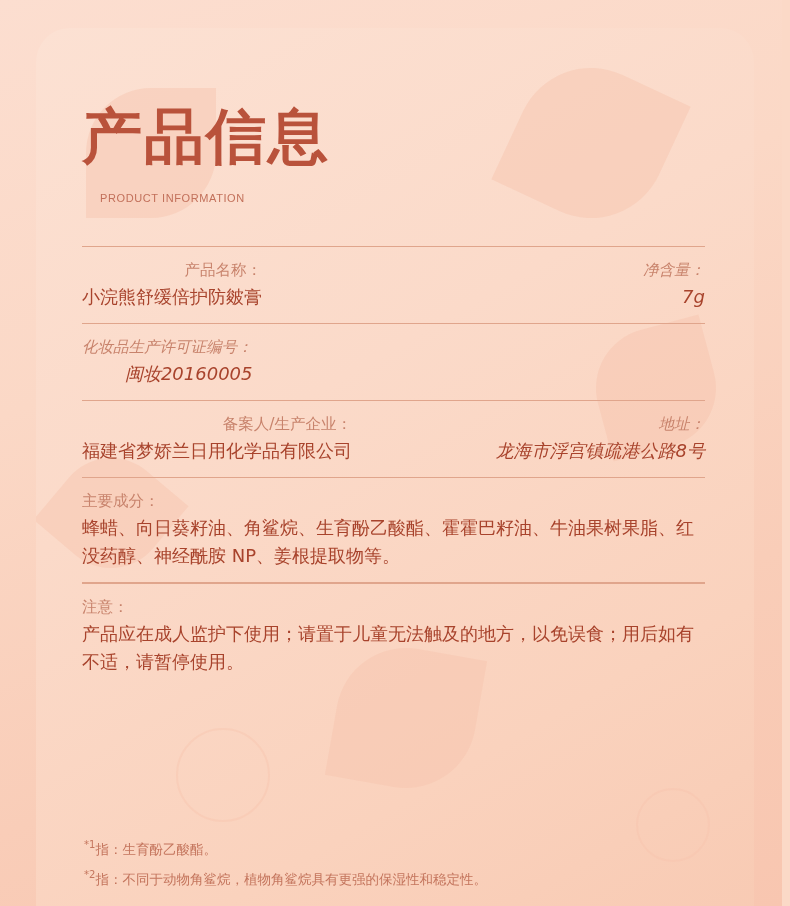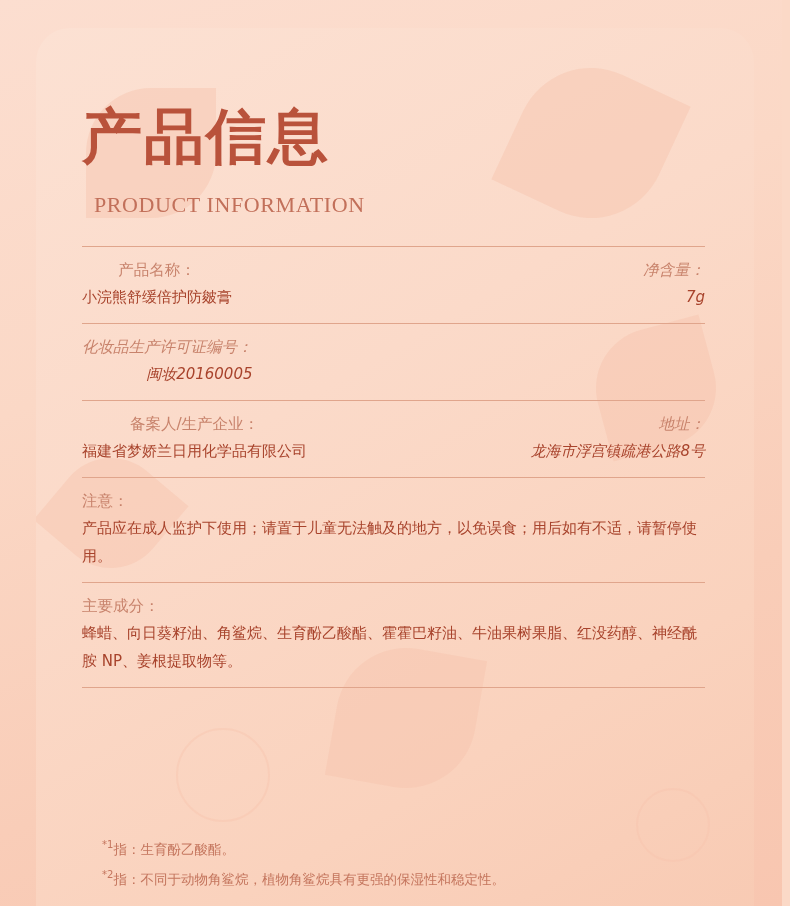--- a/index.html
+++ b/index.html
@@ -56,66 +56,66 @@
     top: 104px;
     font-size: 60px;
     line-height: 64px;
     letter-spacing: 2px;
     color: #b9523b;
     font-weight: bold;
     font-family: "DejaVu Sans", "Liberation Sans", sans-serif;
   }
   .title-en {
     position: absolute;
-    left: 12px;
+    left: 18px;
     top: 192px;
-    font-size: 22px;
+    font-size: 11px;
     letter-spacing: 0.6px;
     color: #c2705a;
-    font-family: Liberation Serif, serif;
+    font-family: Liberation Sans, sans-serif;
   }
   .table {
     position: absolute;
     left: 0;
     top: 246px;
     width: 623px;
   }
   .row {
     border-top: 1px solid #e0a58c;
     padding: 10px 0 12px 0;
     position: relative;
   }
   .row.last {
     border-bottom: 1px solid #e0a58c;
   }
   .cols {
     display: flex;
     justify-content: space-between;
     align-items: flex-start;
   }
-  .col-l { text-align: center; }
+  .col-l { text-align: right; }
   .col-r { text-align: right; font-style: italic; }
   .lbl {
     font-size: 15.5px;
     line-height: 26px;
     color: #c8836c;
     font-family: "DejaVu Sans", "Liberation Sans", sans-serif;
   }
   .val {
-    font-size: 15px;
+    font-size: 18px;
     line-height: 28px;
     color: #a8432c;
     font-family: "DejaVu Sans", "Liberation Sans", sans-serif;
   }
   .val.wrap {
     max-width: 623px;
   }
   .footnotes {
     position: absolute;
-    left: 20px;
+    left: 2px;
     top: 832px;
     width: 620px;
   }
   .fn {
     font-size: 13.5px;
     line-height: 25px;
     color: #c4755d;
     font-family: "DejaVu Sans", "Liberation Sans", sans-serif;
   }
   .fn sup {
@@ -173,30 +173,30 @@
           </div>
           <div class="col-r">
             <div class="lbl">地址：</div>
             <div class="val">龙海市浮宫镇疏港公路8号</div>
           </div>
         </div>
       </div>
 
 
 
-      <div class="row">
-        <div class="lbl">注意：</div>
-        <div class="val wrap">产品应在成人监护下使用；请置于儿童无法触及的地方，以免误食；用后如有不适，请暂停使用。</div>
-      </div>
-
       <div class="row last">
         <div class="lbl">主要成分：</div>
         <div class="val wrap">蜂蜡、向日葵籽油、角鲨烷、生育酚乙酸酯、霍霍巴籽油、牛油果树果脂、红没药醇、神经酰胺 NP、姜根提取物等。</div>
       </div>
 
+      <div class="row">
+        <div class="lbl">注意：</div>
+        <div class="val wrap">产品应在成人监护下使用；请置于儿童无法触及的地方，以免误食；用后如有不适，请暂停使用。</div>
+      </div>
+
     </div>
 
     <div class="footnotes">
       <div class="fn">
         <sup>*1</sup><span>指：生育酚乙酸酯。</span>
       </div>
       <div class="fn">
         <sup>*2</sup><span>指：不同于动物角鲨烷，植物角鲨烷具有更强的保湿性和稳定性。</span>
       </div>
     </div>

